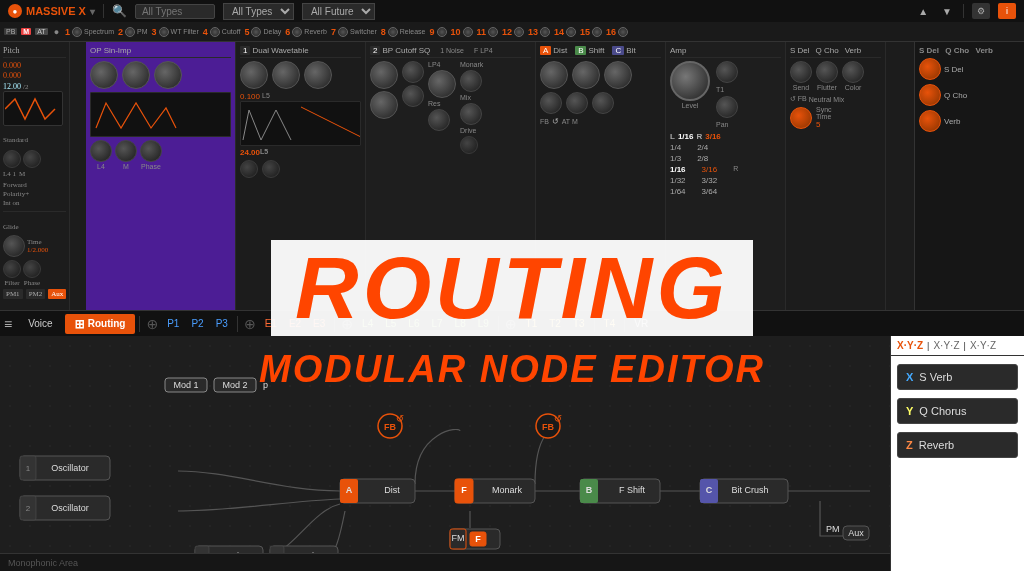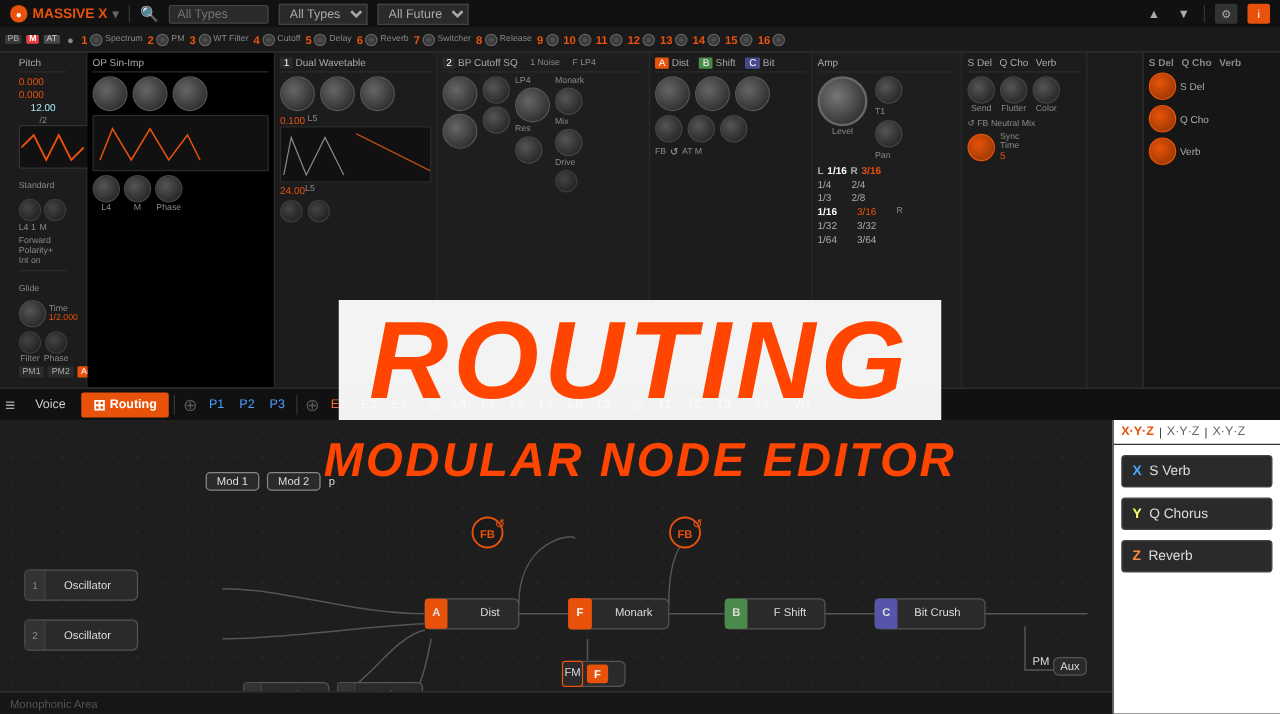--- a/index.html
+++ b/index.html
@@ -303,27 +303,29 @@
       height: 268px;
       display: flex;
       overflow: hidden;
     }
 
     
     .sec-pitch {
       width: 70px;
       background: #1c1c1c;
       border-right: 1px solid #2a2a2a;
-      padding: 4px 15px;
+      padding: 4px 3px;
+      font-family: Liberation Serif, serif;
     }
     .sec-osc1 {
       width: 150px;
-      background: #000000;
+      background: #4c1d95;
       border-right: 1px solid #2a2a2a;
       padding: 4px;
+      margin-left: 16px;
     }
     .sec-osc2 {
       width: 130px;
       background: #1c1c1c;
       border-right: 1px solid #2a2a2a;
       padding: 4px;
     }
     .sec-filters {
       width: 170px;
       background: #1e1e1e;
@@ -633,21 +635,21 @@
     <div class="sec-pitch">
       <div class="sec-header">
         <span>Pitch</span>
       </div>
       <div style="display:flex;gap:2px;margin-top:2px;">
         <div style="display:flex;flex-direction:column;gap:1px;">
           <span class="val-text">0.000</span>
           <span class="val-text">0.000</span>
         </div>
       </div>
-      <div style="display:flex;align-items:center;gap:2px;margin-top:2px;flex-direction:column;">
+      <div style="display:flex;align-items:center;gap:2px;margin-top:2px;">
         <span class="val-text" style="color:#aef;">12.00</span>
         <span class="lbl-text">/2</span>
       </div>
       <div class="wf-display">
         <svg width="56" height="30">
           <polyline points="0,15 10,5 20,25 30,5 40,25 50,15" stroke="#e8520a" stroke-width="1.5" fill="none"></polyline>
         </svg>
       </div>
       <div style="margin-top:2px;">
         <span class="lbl-text">Standard</span>
@@ -735,21 +737,21 @@
       <div style="display:flex;gap:2px;margin-top:2px;">
         <span class="val-text">0.100</span>
         <span class="lbl-text">L5</span>
       </div>
       <div class="env-display">
         <svg width="100%" height="100%">
           <polyline points="2,38 8,8 20,38 35,8 50,38" stroke="#888" stroke-width="1" fill="none"></polyline>
           <line x1="60" y1="5" x2="120" y2="35" stroke="#e8520a" stroke-width="1"></line>
         </svg>
       </div>
-      <div style="display:flex;gap:0;margin-top:2px;">
+      <div style="display:flex;gap:0;margin-top:2px;font-weight:bold;">
         <span class="val-text">24.00</span>
         <span class="lbl-text">L5</span>
       </div>
       <div class="knob-row">
         <div class="k18"></div>
         <div class="k18"></div>
       </div>
     </div>
 
     <div class="sec-filters">

